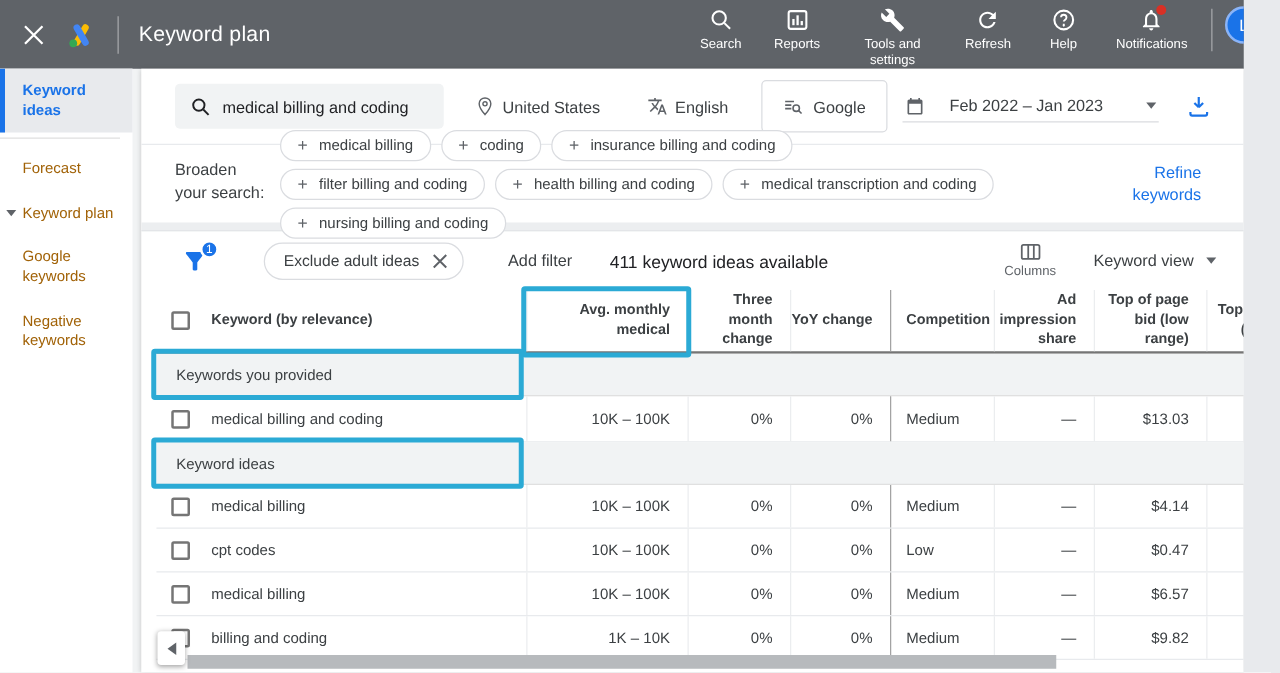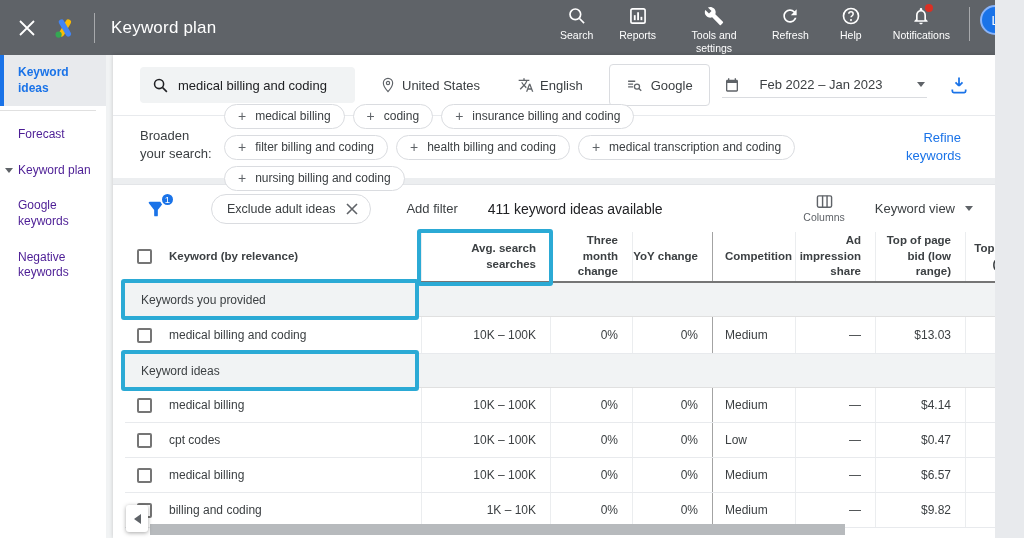--- a/index.html
+++ b/index.html
@@ -19,21 +19,21 @@
   .tb-item .lbl { font-size:10.5px; color:#fff; text-align:center; line-height:1.15; max-width:64px; }
   .tb-icon { width:20px; height:20px; position:relative; }
   .tb-sep { width:1px; height:34px; background:rgba(255,255,255,.45); margin:10px 10px 0 6px; }
   .avatar { width:30px; height:30px; border-radius:50%; background:#1a73e8; color:#fff;
             display:flex; align-items:center; justify-content:center; font-size:13px; margin-top:8px;
             border:2px solid #8ab4f8; cursor:pointer; }
   .bell-dot { position:absolute; top:-2px; right:-2px; width:8px; height:8px; border-radius:50%; background:#d93025; }
 
   
   .sidebar { position:absolute; left:0; top:55px; width:106px; bottom:0; background:#fff; }
-  .side-item { font-size:12px; color:#4c1d95; padding:10px 8px 10px 18px; cursor:pointer; line-height:1.3; }
+  .side-item { font-size:12px; color:#a16207; padding:10px 8px 10px 18px; cursor:pointer; line-height:1.3; }
   .side-item.active { color:#1a73e8; font-weight:bold; background:#e8eaed; border-left:4px solid #1a73e8;
                       padding-left:14px; }
   .side-div { border-top:1px solid #e0e0e0; margin:4px 10px 6px 0; }
   .side-expand { display:flex; align-items:center; gap:5px; padding-left:5px; }
   .caret { width:0; height:0; border-left:4px solid transparent; border-right:4px solid transparent;
            border-top:5px solid #5f6368; display:inline-block; }
 
   
   .panel { position:absolute; left:113px; top:55px; right:0; bottom:0; background:#fff;
            box-shadow:0 0 4px rgba(0,0,0,.18); overflow:hidden; }
@@ -341,21 +341,21 @@
       </div>
     </div>
 
     <div class="table-clip">
 
       <div class="trow thead">
         <div class="cell c-check">
             <span class="checkbox"></span>
           </div>
         <div class="cell c-kw">Keyword (by relevance)</div>
-        <div class="cell c-num">Avg. search searches</div>
+        <div class="cell c-num">Avg. monthly medical</div>
         <div class="cell c-num">Three month change</div>
         <div class="cell c-num">YoY change</div>
         <div class="cell c-left">Competition</div>
         <div class="cell c-num">Ad impression share</div>
         <div class="cell c-num">Top of page bid (low range)</div>
         <div class="cell c-num c-last">Top of page bid (high range)</div>
       </div>
 
       <div class="sectionrow sec-a">Keywords you provided</div>
 

